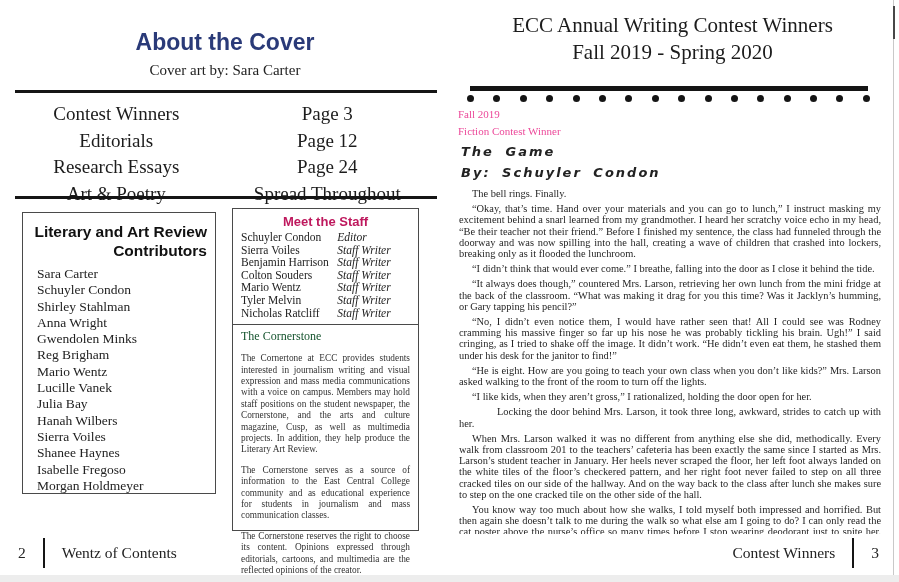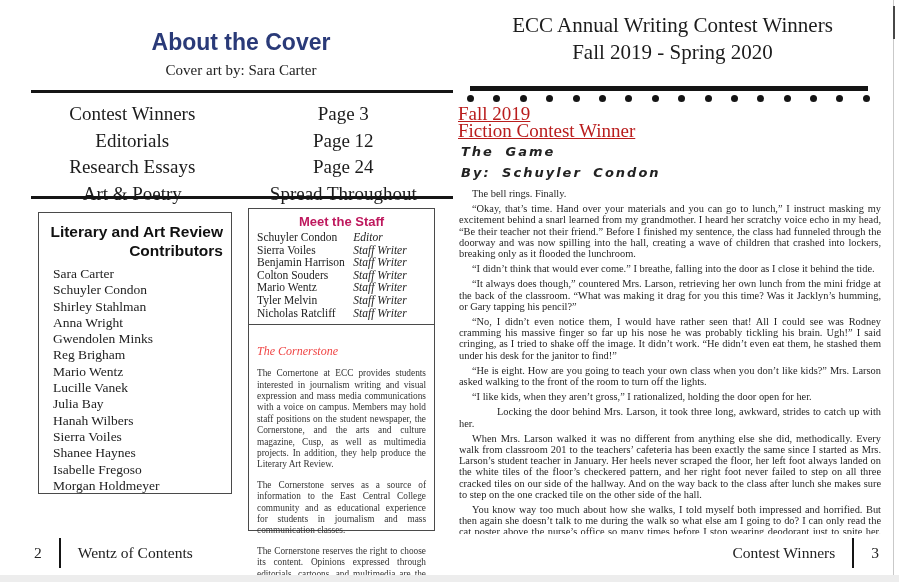--- a/index.html
+++ b/index.html
@@ -1,20 +1,20 @@
 <!DOCTYPE html>
 <html><head>
 <meta charset="utf-8">
 <style>
   html,body{margin:0;padding:0;background:#fff;}
   .spread{position:relative;width:899px;height:582px;background:#ffffff;overflow:hidden;
           font-family:"Liberation Serif",serif;color:#1c1c1c;}
 
   
-  .page-left{position:absolute;left:16px;top:0;width:450px;height:558px;}
+  .page-left{position:absolute;left:0;top:0;width:450px;height:558px;}
   .about-title{position:absolute;top:14px;left:0;width:450px;text-align:center;
                font-family:"Liberation Sans",sans-serif;font-weight:700;font-size:23px;color:#2a3a78;}
   .cover-credit{position:absolute;top:62px;left:0;width:450px;text-align:center;font-size:15px;color:#222;}
   .rule{position:absolute;left:15px;width:422px;height:3px;background:#151515;}
   .rule-top{top:90px;}
   .rule-bottom{top:196px;}
   .toc{position:absolute;top:101px;left:15px;width:422px;}
   .toc-row{display:flex;font-size:19px;line-height:26.5px;}
   .toc-label{width:48%;text-align:center;}
   .toc-page{width:52%;text-align:center;}
@@ -27,36 +27,36 @@
 
   .staff-box{position:absolute;left:232px;top:208px;width:187px;height:323px;
              border:1.5px solid #4a4a4a;box-sizing:border-box;}
   .staff-title{margin-top:5px;text-align:center;font-family:"Liberation Sans",sans-serif;
                font-weight:700;font-size:13px;color:#be185d;}
   .staff-list{margin:2px 8px 0;}
   .staff-row{display:flex;font-size:11.5px;line-height:12.6px;color:#222;}
   .staff-name{width:57%;}
   .staff-role{width:43%;font-style:italic;}
   .staff-divider{margin-top:5px;border-top:1.5px solid #4a4a4a;}
-  .cs-heading{margin:19px 8px 0;font-size:12px;color:#ef4444;font-style:italic;}
+  .cs-heading{margin:4px 8px 0;font-size:12px;color:#14532d;}
   .cs-paragraphs{margin:0 8px;}
   .cs-paragraphs p{margin:9px 0 0;font-size:9.3px;line-height:11.4px;text-align:justify;color:#333;}
 
   .footer{position:absolute;top:538px;display:flex;align-items:center;font-size:15.5px;color:#222;}
   .footer-left{left:18px;}
   .footer-bar{display:inline-block;width:2px;height:30px;background:#151515;margin:0 17px;}
 
   
   .page-right{position:absolute;left:450px;top:0;width:449px;height:459px;}
   .issue-title{position:absolute;top:12px;left:5px;width:435px;text-align:center;
                font-size:21px;line-height:27px;color:#1c1c1c;}
   .thick-bar{position:absolute;left:20px;top:86px;width:398px;height:5px;background:#151515;}
   .dots-divider{position:absolute;left:17px;top:95px;width:403px;display:flex;justify-content:space-between;}
   .dot{width:7px;height:7px;border-radius:50%;background:#151515;}
-  .section-label{position:absolute;left:8px;top:106px;font-size:19px;line-height:16.5px;color:#b91c1c;text-decoration:underline;}
+  .section-label{position:absolute;left:8px;top:106px;font-size:11px;line-height:16.5px;color:#ec4899;}
   .story-title{position:absolute;left:11px;top:141px;font-family:"DejaVu Sans",sans-serif;
                font-style:italic;font-weight:700;font-size:13px;line-height:21px;
                letter-spacing:2px;word-spacing:5px;color:#222;}
   .story-body{position:absolute;left:5px;top:184px;width:430px;height:350px;overflow:hidden;}
   .story-body p{margin:4px;font-size:10.4px;line-height:11.2px;text-align:justify;
                 text-indent:13px;color:#1f1f1f;}
   .story-body p:nth-of-type(8){text-indent:38px;}
   .footer-right{right:20px;}
 
   .page-edge-line{position:absolute;left:893px;top:0;width:1px;height:582px;background:#c9c9c9;}

